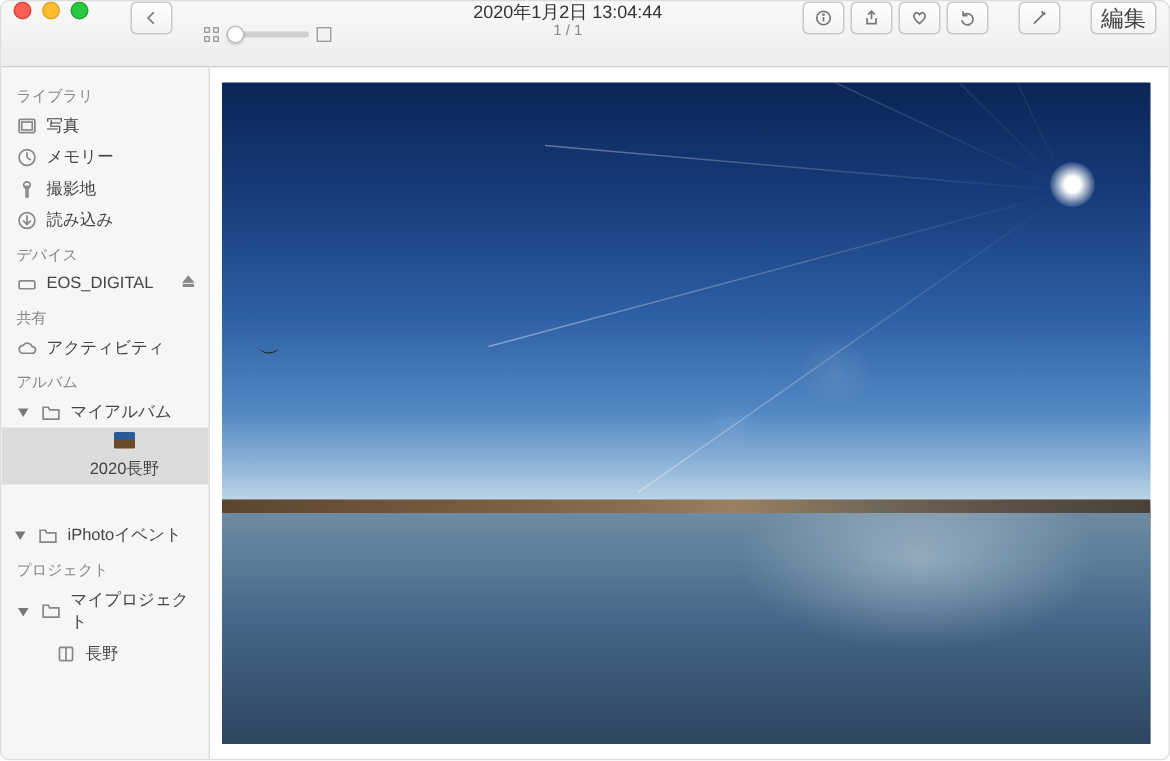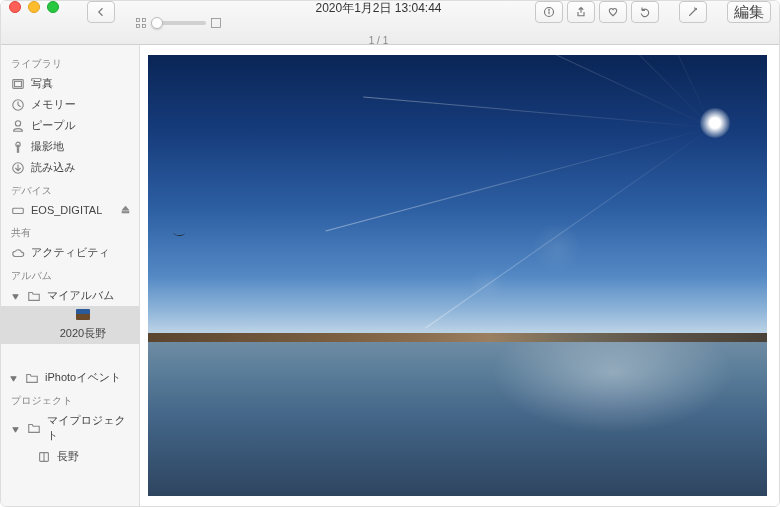--- a/index.html
+++ b/index.html
@@ -15,21 +15,21 @@
 .tl.g { background: #28c840; border: 0.5px solid #1ba62f; }
 .tbtn { height: 22px; min-width: 28px; background: linear-gradient(#fefefe, #f3f3f3); border: 1px solid #c8c8c8; border-radius: 4px; display: flex; align-items: center; justify-content: center; color: #555; font-size: 11px; padding: 0 6px; }
 .tbtn svg { width: 12px; height: 12px; stroke: #666; fill: none; stroke-width: 1.5; }
 .tbtn.icon-only svg { stroke: #777; }
 .slider-wrap { display: flex; align-items: center; gap: 4px; }
 .slider-wrap svg { width: 12px; height: 12px; stroke: #888; fill: none; }
 .slider { width: 55px; height: 4px; background: #d0d0d0; border-radius: 2px; position: relative; }
 .slider .knob { width: 12px; height: 12px; background: #fff; border: 1px solid #bbb; border-radius: 50%; position: absolute; top: -4px; left: 0; box-shadow: 0 1px 2px rgba(0,0,0,0.15); }
 .title-area { flex: 1; text-align: center; line-height: 1.2; }
 .title-area .t1 { font-size: 12px; color: #333; }
-.title-area .t2 { font-size: 10px; color: #888; margin-top: 20px; }
+.title-area .t2 { font-size: 10px; color: #888; }
 .tgroup { display: flex; gap: 4px; }
 .edit-btn { font-size: 15px; color: #444; }
 
 
 .body { flex: 1; display: flex; overflow: hidden; }
 .sidebar { width: 139px; background: #f6f6f6; border-right: 1px solid #ddd; padding: 6px 0; font-size: 11px; color: #444; overflow-y: auto; }
 .sb-header { font-size: 10px; color: #888; padding: 6px 10px 2px; }
 .sb-item { display: flex; align-items: center; gap: 6px; padding: 3px 10px; cursor: default; position: relative; }
 .sb-item .icon { width: 14px; height: 14px; display: flex; align-items: center; justify-content: center; color: #888; flex-shrink: 0; }
 .sb-item .icon svg { width: 14px; height: 14px; stroke: #888; fill: none; stroke-width: 1.3; }
@@ -145,29 +145,20 @@
             <svg viewBox="0 0 16 16">
               <circle cx="8" cy="8" r="6"></circle>
               <path d="M8 8 L8 4 M8 8 L11 10"></path>
             </svg>
           </span>
         <span>メモリー</span>
       </div>
       <div class="sb-item">
         <span class="icon">
             <svg viewBox="0 0 16 16" fill="#888" stroke="none">
-              <circle cx="8" cy="5" r="3"></circle>
-              <path d="M3 14 C3 10 13 10 13 14 Z"></path>
-            </svg>
-          </span>
-        <span>ピープル</span>
-      </div>
-      <div class="sb-item">
-        <span class="icon">
-            <svg viewBox="0 0 16 16" fill="#888" stroke="none">
               <circle cx="8" cy="5" r="2.5"></circle>
               <rect x="7.3" y="6" width="1.4" height="8"></rect>
             </svg>
           </span>
         <span>撮影地</span>
       </div>
       <div class="sb-item">
         <span class="icon">
             <svg viewBox="0 0 16 16">
               <circle cx="8" cy="8" r="6"></circle>

